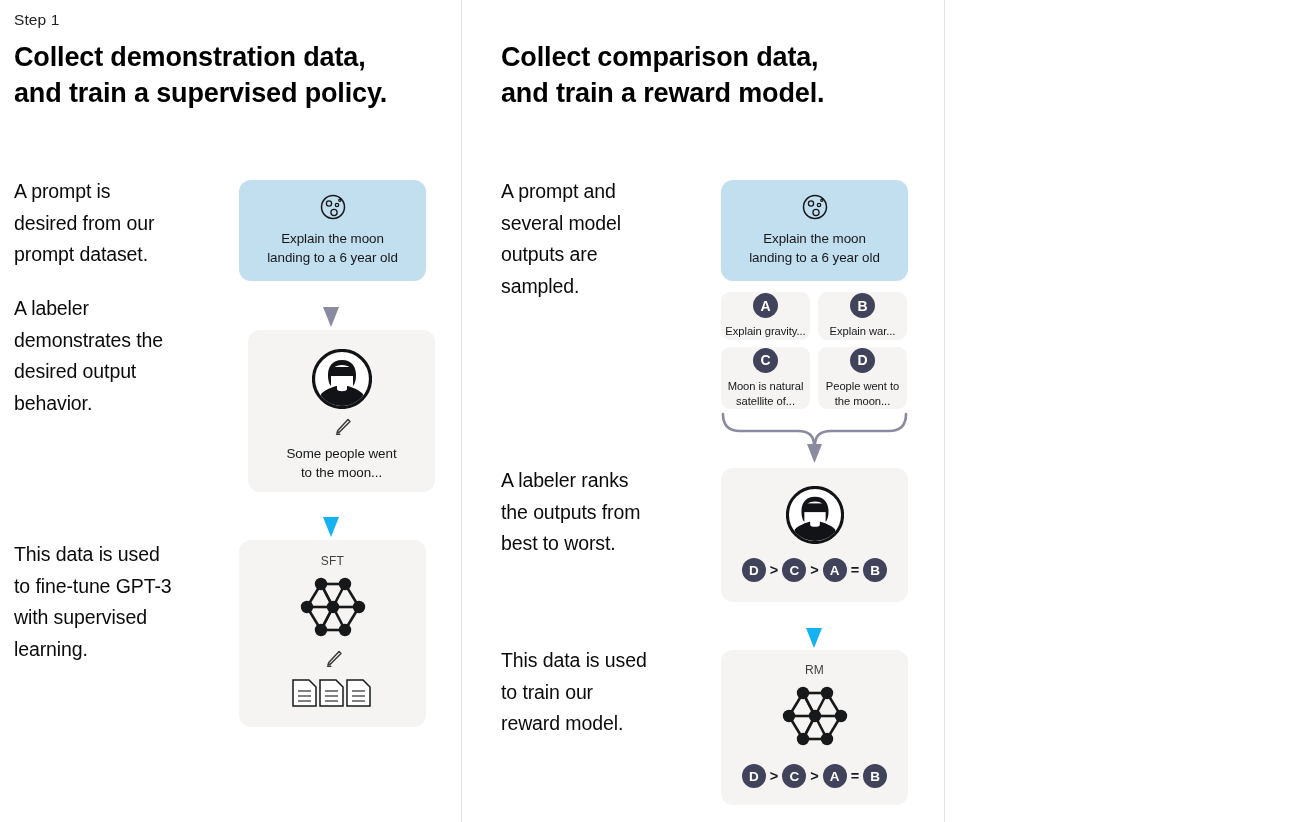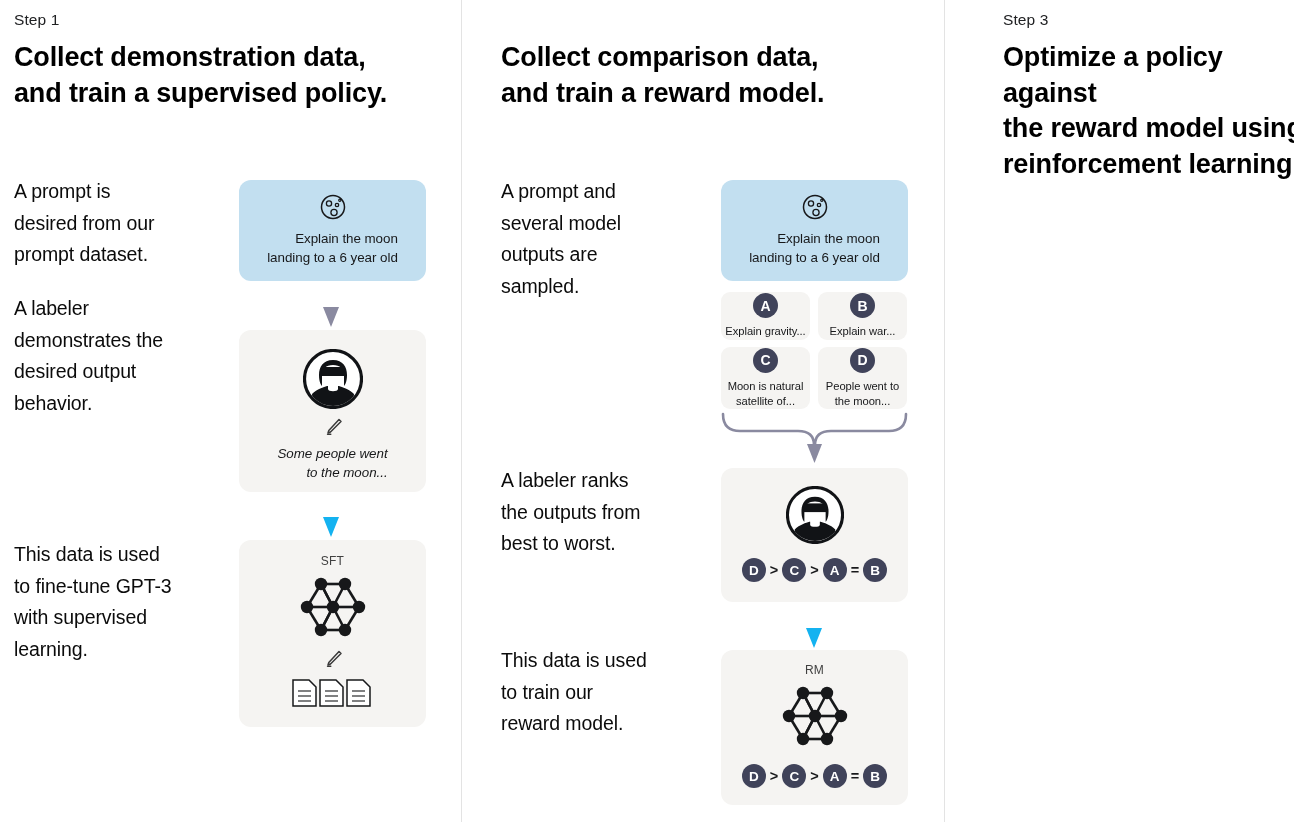--- a/index.html
+++ b/index.html
@@ -49,21 +49,21 @@
   .card {
     position: absolute;
     border-radius: 12px;
     display: flex; flex-direction: column;
     align-items: center; justify-content: flex-start;
   }
   .card-blue { background: #c2dff0; }
   .card-gray { background: #f5f4f2; }
 
   .card-text {
-    font-size: 13.4px; line-height: 1.42; text-align: right;
+    font-size: 13.4px; line-height: 1.42; text-align: center;
     color: #17181a; letter-spacing: -0.05px;
   }
   .card-title {
     font-size: 12px; color: #404040; letter-spacing: 0.2px;
   }
 
   
   .moon { width: 30px; height: 30px; position: relative; }
 
   
@@ -149,21 +149,21 @@
       <div class="card-text" style="margin-top:7px; white-space:pre-line">Explain the moon
 landing to a 6 year old</div>
     </div>
 
     <span class="arrow" style="left:320px; top:305px;">
       <svg width="22" height="24" viewBox="0 0 22 24">
         <path d="M3 2 L19 2 L11 22 Z" fill="#8a8aa0"></path>
       </svg>
     </span>
 
-    <div class="card card-gray" style="left:239px; top:330px; width:187px; height:162px; padding-top:19px;font-style:italic;">
+    <div class="card card-gray" style="left:248px; top:330px; width:187px; height:162px; padding-top:19px;">
       <span class="avatar">
         <svg width="60" height="60" viewBox="0 0 60 60">
           <circle cx="30" cy="30" r="28.5" fill="#ffffff" stroke="#111316" stroke-width="3.2"></circle>
           <clipPath id="c1av">
               <circle cx="30" cy="30" r="27"></circle>
             </clipPath>
           <g clip-path="url(#c1av)">
             <path d="M30 11 C20 11 16 18 16 26 C16 33 18 36 19 37 L19 26 C19 20 23 16 30 16 C37 16 41 20 41 26 L41 37 C42 36 44 33 44 26 C44 18 40 11 30 11 Z" fill="#111316"></path>
             <rect x="18.5" y="18" width="23" height="9" fill="#111316"></rect>
             <path d="M30 60 C16 60 9 52 9 45 C14 40 21 38 24 37 L36 37 C39 38 46 40 51 45 C51 52 44 60 30 60 Z" fill="#111316"></path>
@@ -373,20 +373,14 @@
         <span class="rank-op">&gt;</span>
         <span class="rank-badge">C</span>
         <span class="rank-op">&gt;</span>
         <span class="rank-badge">A</span>
         <span class="rank-op">=</span>
         <span class="rank-badge">B</span>
       </div>
     </div>
   </div>
 
-  <div class="column" id="col3">
-    <div class="step-label">Step 3</div>
-    <div class="step-title" style="white-space:pre-line">Optimize a policy against
-the reward model using
-reinforcement learning.</div>
-  </div>
 
 </div>
 
 </body></html>

